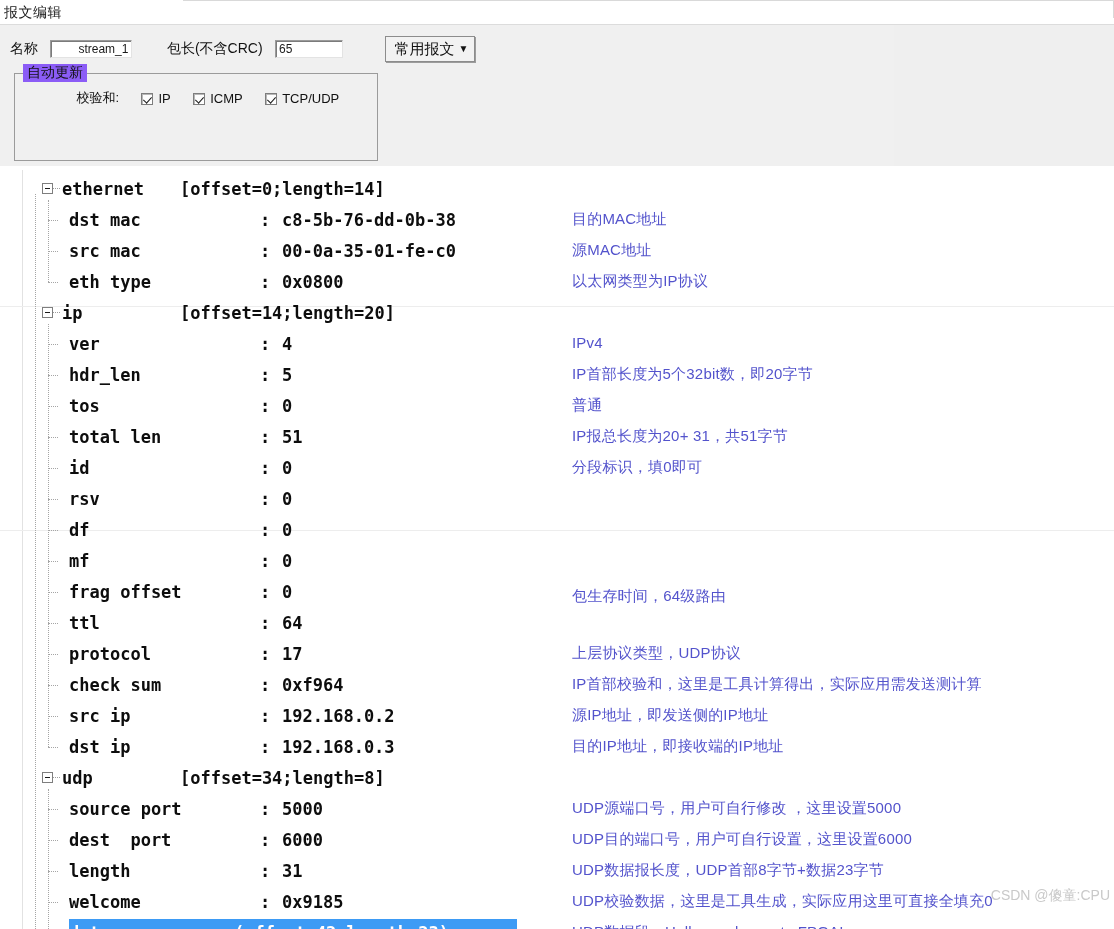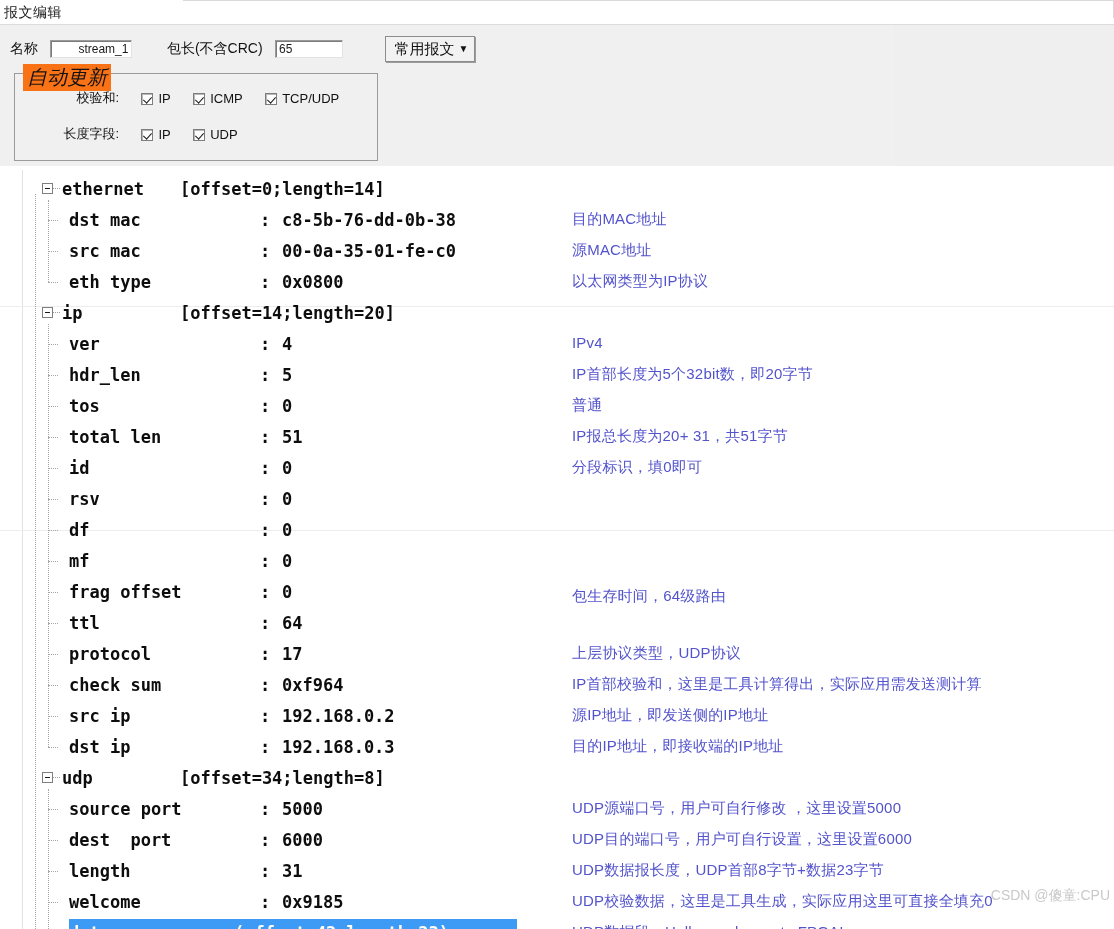--- a/index.html
+++ b/index.html
@@ -74,22 +74,22 @@
   }
   .dropbtn .caret{font-size:10px;margin-left:4px;position:relative;top:-2px;}
 
   
   .groupbox{
     position:absolute;left:14px;top:48px;width:362px;height:86px;
     border:1px solid #9b9b9b;
   }
   .group-legend{
     position:absolute;left:8px;top:-10px;
-    background:#f97316;padding:0 4px;
-    font-size:20px;color:#111;white-space:nowrap;font-style:italic;
+    background:#8b5cf6;padding:0 4px;
+    font-size:14px;color:#111;white-space:nowrap;
   }
   .gb-row{position:absolute;left:0;height:20px;white-space:nowrap;}
   .gb-row.r1{top:14px;}
   .gb-row.r2{top:50px;}
   .gb-label{
     display:inline-block;width:104px;text-align:right;
     font-size:13px;color:#111;vertical-align:middle;
   }
   .cbx{
     display:inline-block;vertical-align:middle;
@@ -244,29 +244,20 @@
           <span class="box"></span><span class="cbtext">IP</span>
         </span>
         <span class="cbx">
           <span class="box"></span><span class="cbtext">ICMP</span>
         </span>
         <span class="cbx">
           <span class="box"></span><span class="cbtext">TCP/UDP</span>
         </span>
       </div>
 
-      <div class="gb-row r2">
-        <span class="gb-label">长度字段:</span>
-        <span class="cbx">
-          <span class="box"></span><span class="cbtext">IP</span>
-        </span>
-        <span class="cbx">
-          <span class="box"></span><span class="cbtext">UDP</span>
-        </span>
-      </div>
     </div>
   </div>
 
   <div class="tree-area">
     <div class="tree-left-border"></div>
     <div class="sep" style="top:140px;"></div>
     <div class="sep" style="top:364px;"></div>
 
     <div class="tree-col" id="tree-col">
         <div class="trow lvl0" style="top: 8px;">

